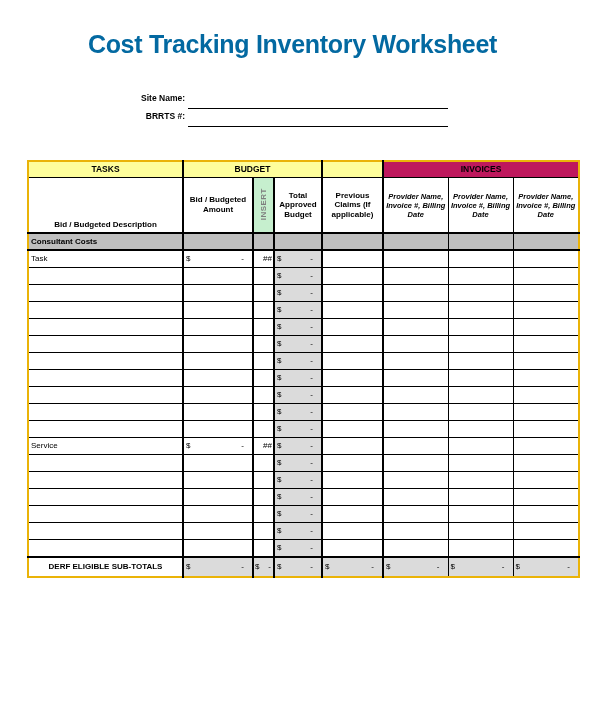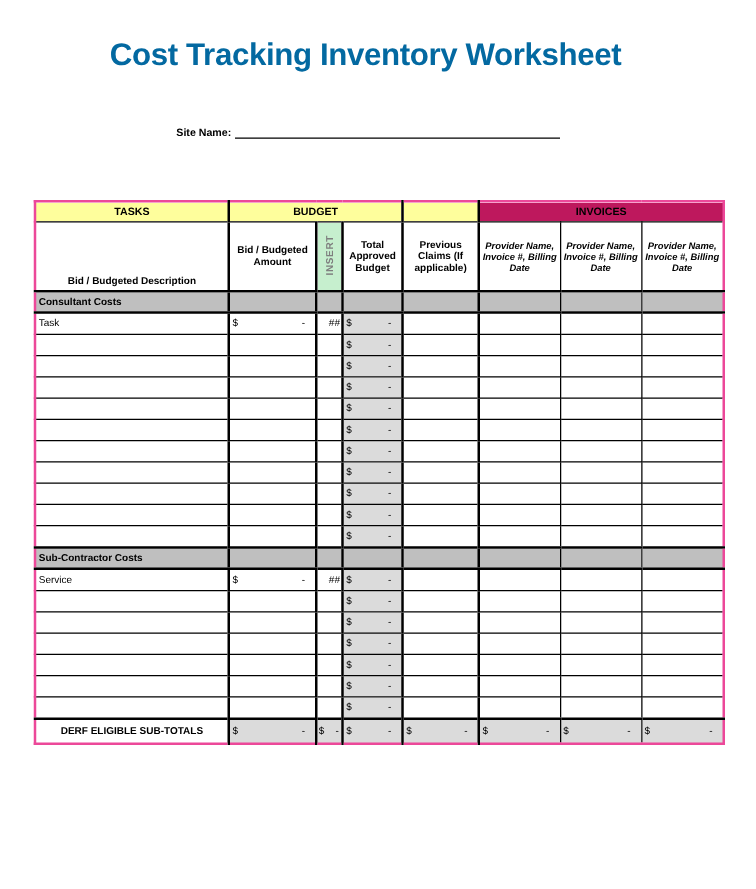--- a/index.html
+++ b/index.html
@@ -5,26 +5,26 @@
   html,body { margin:0; padding:0; }
   body {
     width:605px; height:711px; background:#ffffff; position:relative;
     font-family:"Liberation Sans", sans-serif; color:#000;
   }
   .title {
     position:absolute; top:30px; left:0; width:585px; text-align:center;
     font-size:25px; font-weight:bold; color:#0369a1; letter-spacing:-0.3px;
   }
   .fields { position:absolute; top:93px; left:27px; }
-  .field-row { display:flex; align-items:flex-end; height:18px; }
+  .field-row { display:flex; align-items:flex-start; height:18px; }
   .field-label { width:158px; text-align:right; font-weight:bold; font-size:8.5px; padding-right:3px; }
   .field-line { width:260px; border-bottom:1px solid #000; height:15px; font-size:8px; }
 
   .sheet { position:absolute; top:160px; left:27px; }
-  table { border-collapse:collapse; table-layout:fixed; border:2px solid #ec4899; }
+  table { border-collapse:collapse; table-layout:fixed; border:2px solid #eab308; }
   th, td { border:1px solid #000; padding:0; font-size:8px; line-height:1.2; }
   th { font-weight:bold; text-align:center; vertical-align:middle; white-space:normal; overflow:hidden; }
   td { white-space:nowrap; overflow:hidden; vertical-align:middle; }
 
   tr.grphead th { height:15px; font-size:8.5px; }
   .yellow { background:#FEFE9C; }
   .green  { background:#be185d; }
   .insert-bg { background:#C6EFCE; }
   tr.colhead th { height:52px; border-bottom:2px solid #000; }
   .desc-h { vertical-align:bottom; padding-bottom:2px; }
@@ -52,20 +52,24 @@
   td.ovf { text-align:right; padding-right:1px; }
 </style>
 </head>
 <body>
 
 <div class="title">Cost Tracking Inventory Worksheet</div>
 
 <div class="fields">
   <div class="field-row">
     <div class="field-label">Site Name:</div>
+    <div class="field-line"></div>
+  </div>
+  <div class="field-row">
+    <div class="field-label">BRRTS #:</div>
     <div class="field-line"></div>
   </div>
 </div>
 
 <div class="sheet">
   <table>
     <colgroup>
       <col style="width:155px">
         <col style="width:70px">
         <col style="width:21px">
@@ -243,30 +247,20 @@
           <td class="vthick"></td>
           <td class="money gray vthick">
             <span class="sym">$</span>
             <span class="dash">-</span>
           </td>
           <td class="vthick"></td>
           <td class="vthick"></td>
           <td></td>
           <td></td>
         </tr>
-        <tr class="sec">
-          <td class=" desc">Sub-Contractor Costs</td>
-          <td class="vthick"></td>
-          <td class="vthick"></td>
-          <td class="vthick"></td>
-          <td class="vthick"></td>
-          <td class="vthick"></td>
-          <td></td>
-          <td></td>
-        </tr>
         <tr class="data">
           <td class=" desc">Service</td>
           <td class="money vthick">
             <span class="sym">$</span>
             <span class="dash">-</span>
           </td>
           <td class="vthick ovf">##</td>
           <td class="money gray vthick">
             <span class="sym">$</span>
             <span class="dash">-</span>

